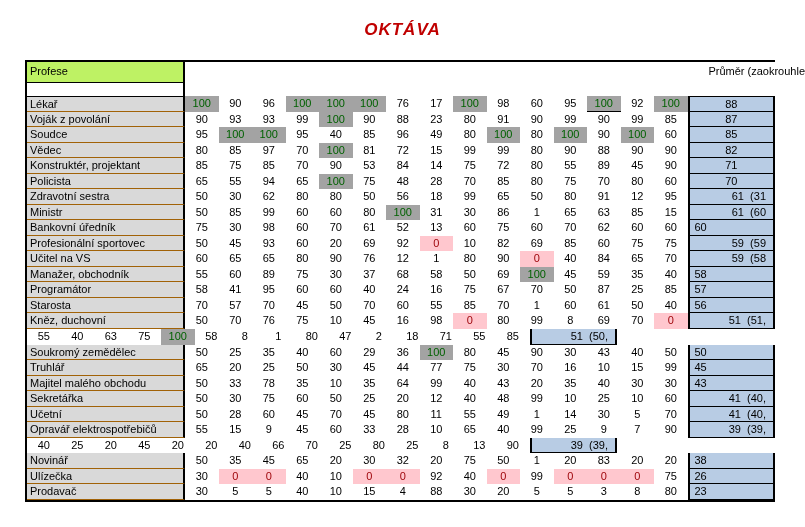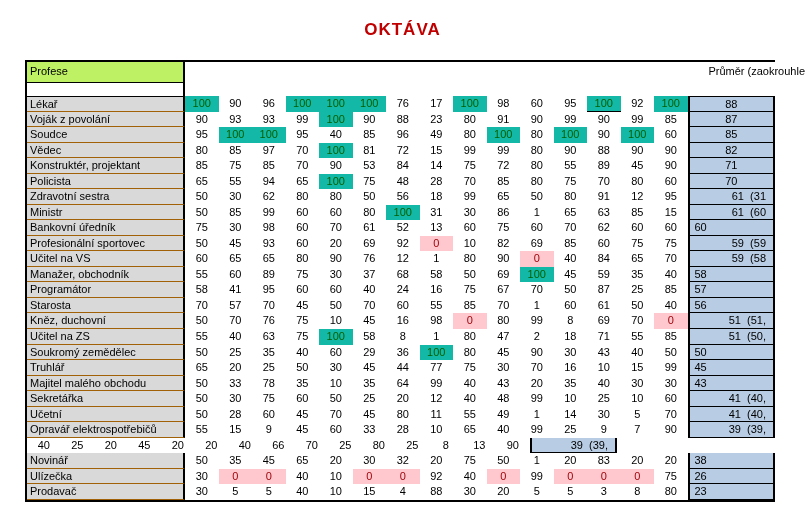--- a/index.html
+++ b/index.html
@@ -2,21 +2,21 @@
 <html><head>
 <meta charset="utf-8">
 <style>
   html,body{margin:0;padding:0}
   body{
     width:805px;height:527px;position:relative;overflow:hidden;
     background:#fff;font-family:"Liberation Sans",sans-serif;color:#000;
   }
   .title{
     position:absolute;top:20px;left:0;width:100%;text-align:center;
-    font-size:17px;font-weight:bold;color:#c00000;letter-spacing:1px;
+    font-size:17px;font-weight:bold;font-style:italic;color:#c00000;letter-spacing:1px;
   }
   .sheet{
     position:absolute;left:25px;top:60px;width:750px;box-sizing:border-box;
     border:2px solid #000;border-right:none;background:#fff;
   }
   .hdr{height:21px;position:relative}
   .hdr .name{
     width:158px;height:100%;box-sizing:border-box;background:#bef264;
     border-right:2px solid #000;border-bottom:1px solid #000;
     font-size:11px;padding:3px 0 0 3px;
@@ -31,21 +31,21 @@
     width:158px;box-sizing:border-box;background:#d9d9d9;
     border-right:2px solid #000;border-bottom:1px solid #a16207;
     font-size:11px;line-height:14.5px;padding-left:3px;
     white-space:nowrap;overflow:hidden;
   }
   .data .row:first-child .name,.data .row:first-child .avg{border-top:1px solid #000}
   .v{
     width:33.5px;box-sizing:border-box;font-size:11px;line-height:15.5px;
     text-align:center;white-space:nowrap;
   }
-  .v.g{background:#14b8a6;color:#006100}
+  .v.g{background:#a3a3a3;color:#006100}
   .v.p{background:#ffc7ce;color:#9c0006}
   .v.u{border-bottom:1px solid #000;line-height:14.5px}
   .avg{
     width:87.5px;box-sizing:border-box;background:#b8cce4;
     border-left:2px solid #000;border-right:2px solid #000;border-bottom:1px solid #000;
     font-size:11px;line-height:14.5px;white-space:pre;overflow:hidden;
   }
   .avg.c{text-align:center}
   .avg.l{text-align:left;padding-left:5px}
   .avg.r{text-align:right;padding-right:7px}
@@ -343,21 +343,20 @@
         <div class="v p">0</div>
         <div class="v">80</div>
         <div class="v">99</div>
         <div class="v">8</div>
         <div class="v">69</div>
         <div class="v">70</div>
         <div class="v p">0</div>
         <div class="avg r">51  (51,</div>
       </div>
       <div class="row">
-        <div class="name">Učitel na ZS</div>
         <div class="v">55</div>
         <div class="v">40</div>
         <div class="v">63</div>
         <div class="v">75</div>
         <div class="v g">100</div>
         <div class="v">58</div>
         <div class="v">8</div>
         <div class="v">1</div>
         <div class="v">80</div>
         <div class="v">47</div>

